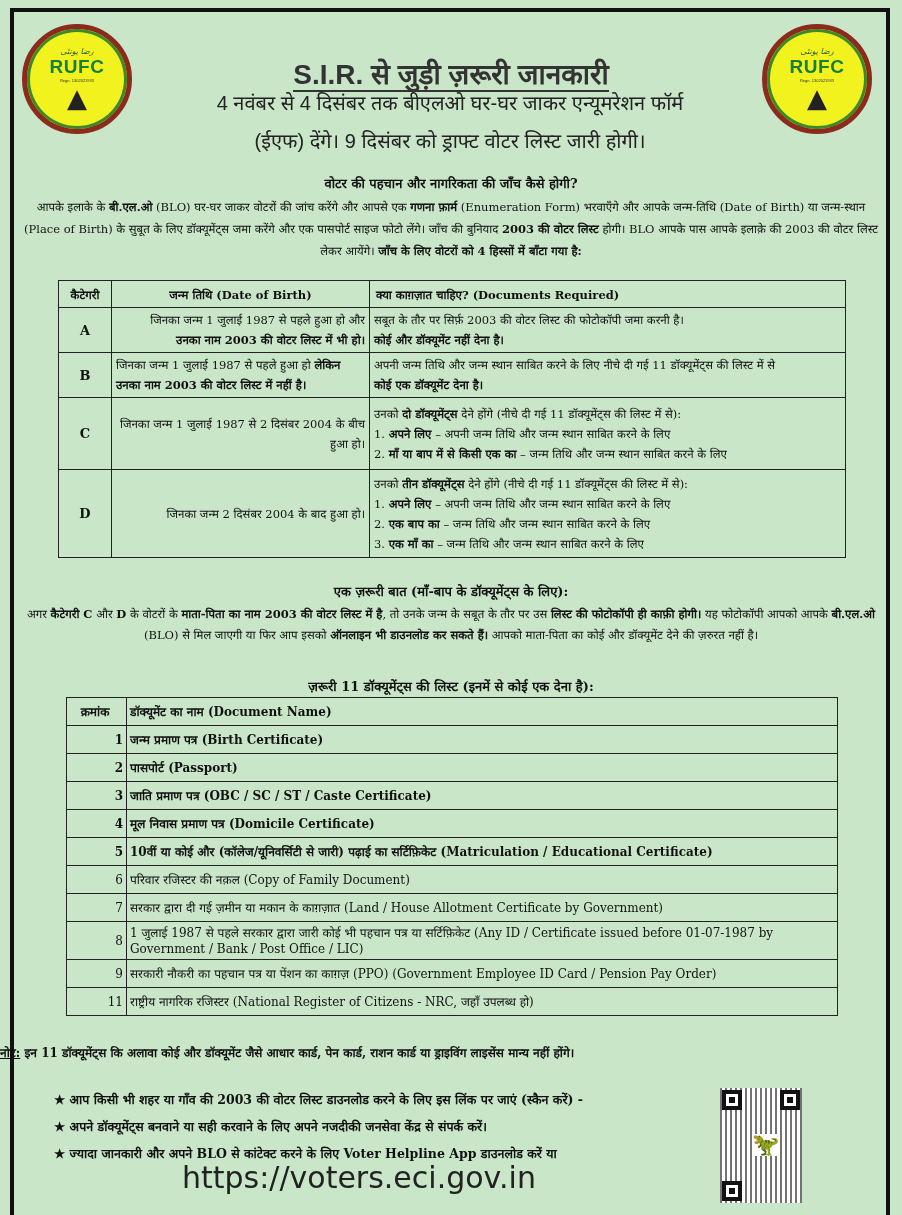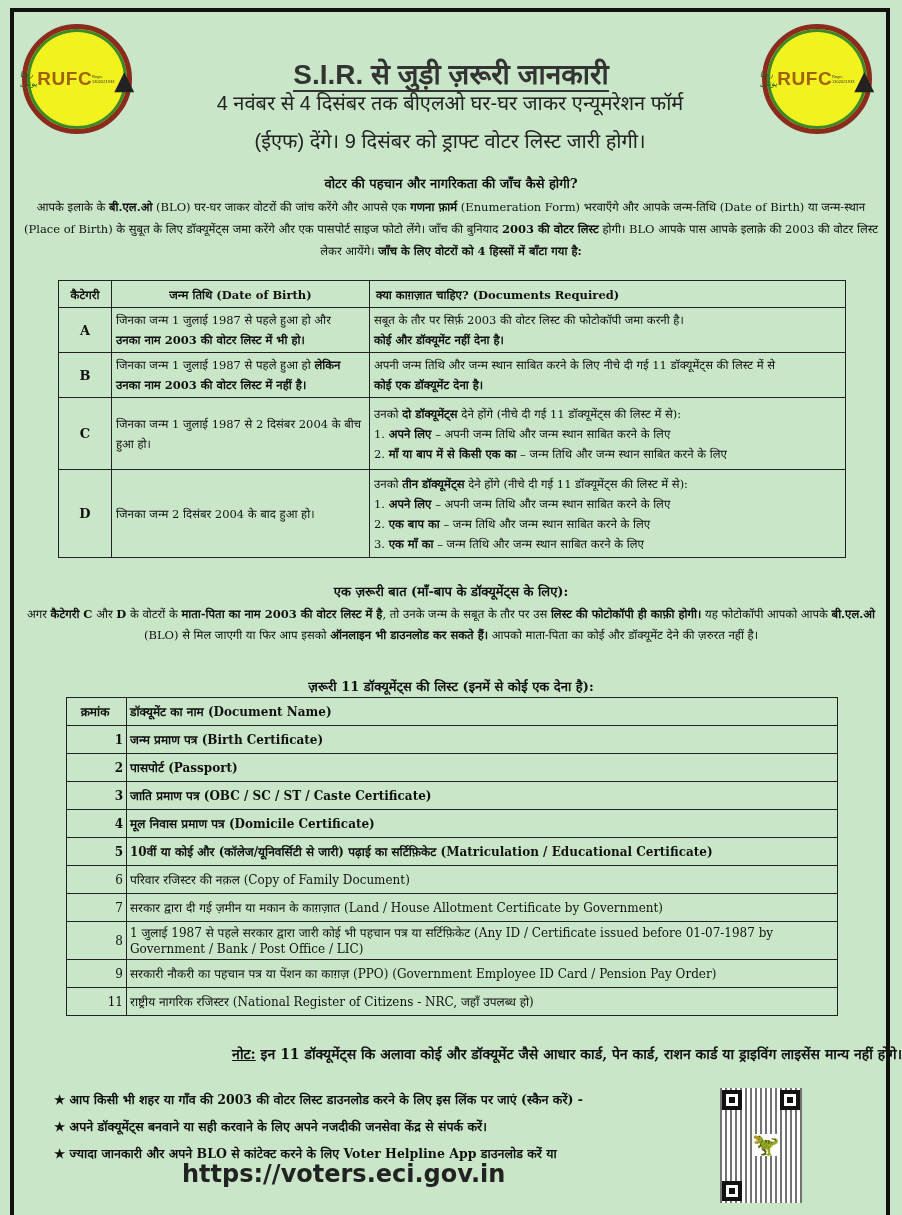--- a/index.html
+++ b/index.html
@@ -1,51 +1,51 @@
 <!DOCTYPE html>
 <html><head>
 <meta charset="utf-8">
 <style>
   * { box-sizing: border-box; margin: 0; padding: 0; }
   html, body { width: 902px; height: 1215px; overflow: hidden; background: #c9e6c9; }
   body { font-family: "DejaVu Serif", "Liberation Serif", serif; color: #111; position: relative; }
   .frame { position: absolute; left: 10px; top: 8px; width: 880px; height: 1240px; border: 4px solid #111; border-bottom: none; }
-  .logo { position: absolute; width: 110px; height: 110px; border-radius: 50%; background: #f2f21e; border: 5px solid #8a2b1e; box-shadow: 0 0 0 3px #3a8a2a inset; display: flex; flex-direction: row; align-items: center; justify-content: center; }
+  .logo { position: absolute; width: 110px; height: 110px; border-radius: 50%; background: #f2f21e; border: 5px solid #8a2b1e; box-shadow: 0 0 0 3px #3a8a2a inset; display: flex; flex-direction: column; align-items: center; justify-content: center; }
   .logo.left { left: 22px; top: 24px; }
   .logo.right { left: 762px; top: 24px; }
   .logo .script { font-size: 8px; color: #2b5c20; font-style: italic; }
-  .logo .name { font-family: "Liberation Sans", sans-serif; font-weight: bold; font-size: 19px; color: #a16207; letter-spacing: 0.5px; }
+  .logo .name { font-family: "Liberation Sans", sans-serif; font-weight: bold; font-size: 19px; color: #15803d; letter-spacing: 0.5px; }
   .logo .reg { font-family: "Liberation Sans", sans-serif; font-size: 4px; color: #333; }
   .logo .hands { font-size: 26px; color: #222; line-height: 26px; margin-top: 2px; }
   .title { position: absolute; left: 0; width: 902px; text-align: center; top: 33px; font-family: "Liberation Sans", sans-serif; font-size: 28px; font-weight: bold; color: #333; margin-top: 21px; }
   .title span { border-bottom: 2px solid #333; padding-bottom: 0; }
   .sub { position: absolute; left: 150px; width: 600px; text-align: center; font-family: "Liberation Sans", sans-serif; font-size: 20px; color: #222; line-height: 38px; top: 84px; }
   .section-head { position: absolute; left: 0; width: 902px; text-align: center; font-weight: bold; font-size: 13px; }
   .para { position: absolute; left: 22px; width: 858px; text-align: center; font-size: 11.5px; line-height: 22px; }
   .para b { font-weight: bold; }
   table { border-collapse: collapse; position: absolute; }
   td, th { border: 1.5px solid #222; font-size: 11.5px; vertical-align: middle; }
   .cat-table { left: 58px; top: 280px; width: 788px; }
   .cat-table th { height: 27px; font-weight: bold; }
   .cat-table th.c1 { width: 53px; }
   .cat-table th.c2 { width: 258px; }
   .cat-table td.cat { text-align: center; font-weight: bold; font-size: 13px; }
-  .cat-table td.dob { text-align: left; line-height: 20px; padding: 2px 4px; }
+  .cat-table td.dob { text-align: right; line-height: 20px; padding: 2px 4px; }
   .cat-table td.req { text-align: left; line-height: 20px; padding: 1px 4px; }
   .cat-table th.c3 { text-align: left; padding-left: 6px; }
   .doc-table { left: 66px; top: 697px; width: 772px; }
   .doc-table td { height: 28px; font-size: 12px; }
   .doc-table td.num { width: 60px; text-align: right; padding-right: 3px; }
   .doc-table td.name { padding-left: 3px; line-height: 16px; }
   .doc-table tr.hdr td { font-weight: bold; }
   .doc-table tr.bold td { font-weight: bold; }
-  .note { position: absolute; left: 0; width: 902px; text-align: right; top: 1044px; font-weight: bold; font-size: 14px; }
+  .note { position: absolute; left: 0; width: 902px; text-align: left; top: 1044px; font-weight: bold; font-size: 12px; }
   .note u { text-decoration: underline; }
   .bullets { position: absolute; left: 30px; top: 1086px; width: 680px; font-weight: bold; font-size: 12.5px; line-height: 27px; margin-left: 24px; }
-  .url { position: absolute; left: 182px; top: 1160px; font-family: "DejaVu Sans", sans-serif; font-size: 24px; color: #222; font-weight: bold; }
+  .url { position: absolute; left: 182px; top: 1160px; font-family: "DejaVu Sans", sans-serif; font-size: 30px; color: #222; }
   .qr { position: absolute; left: 720px; top: 1088px; width: 82px; height: 115px; background:
     repeating-linear-gradient(90deg, rgba(0,0,0,0.55) 0 2px, transparent 2px 5px),
     repeating-linear-gradient(0deg, rgba(255,255,255,0.6) 0 2px, transparent 2px 4px), #fff; }
   .qr .finder { position: absolute; width: 20px; height: 20px; border: 4px solid #111; background: #fff; }
   .qr .finder::after { content: ""; position: absolute; left: 3px; top: 3px; width: 6px; height: 6px; background: #111; }
   .qr .dino { position: absolute; left: 32px; top: 46px; font-size: 22px; color: #111; background: #fff; line-height: 22px; }
 </style>
 </head>
 <body>
 

